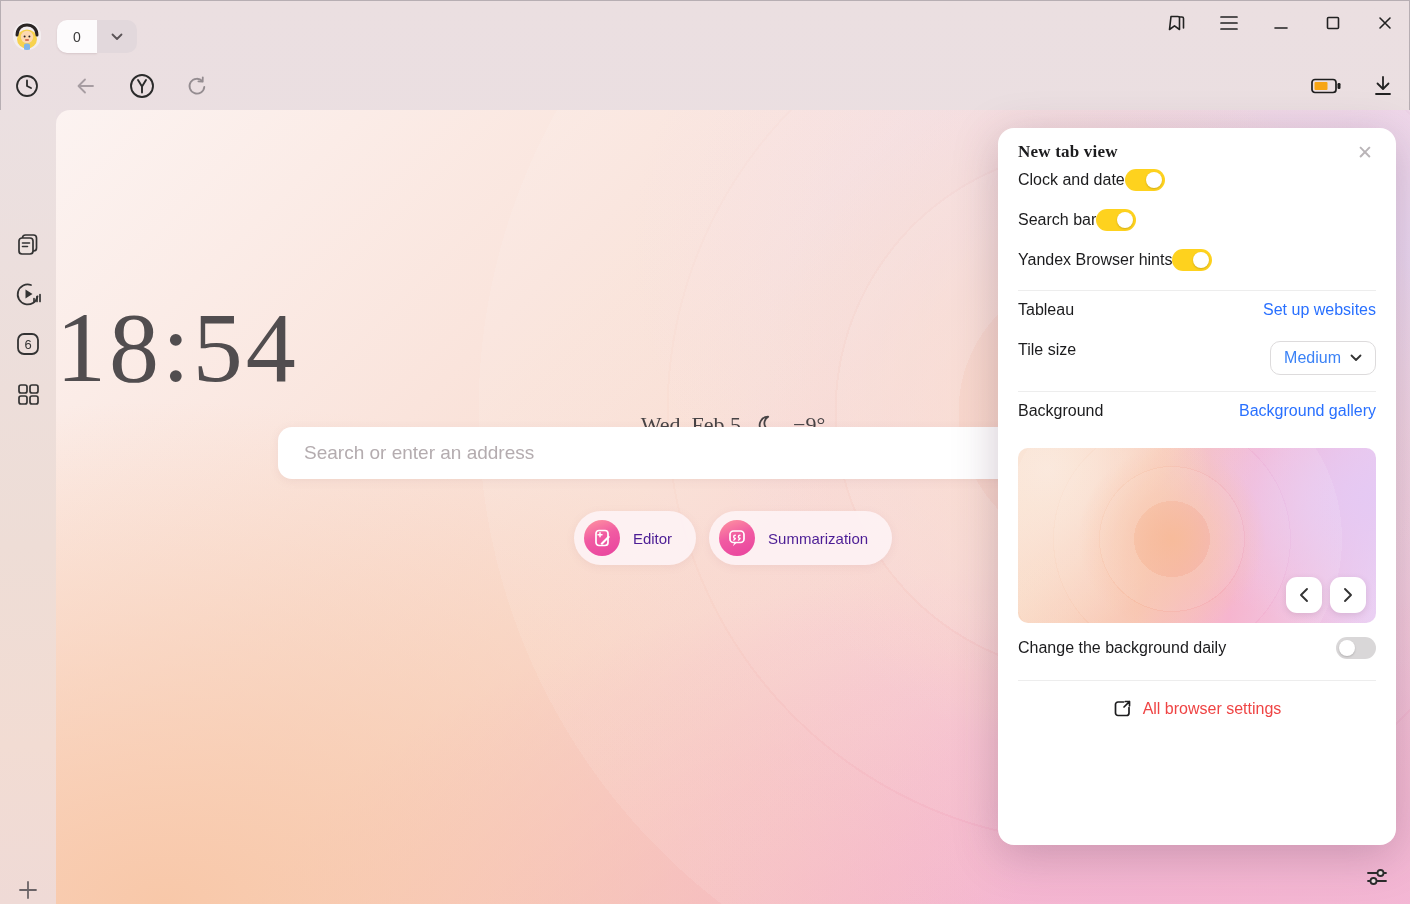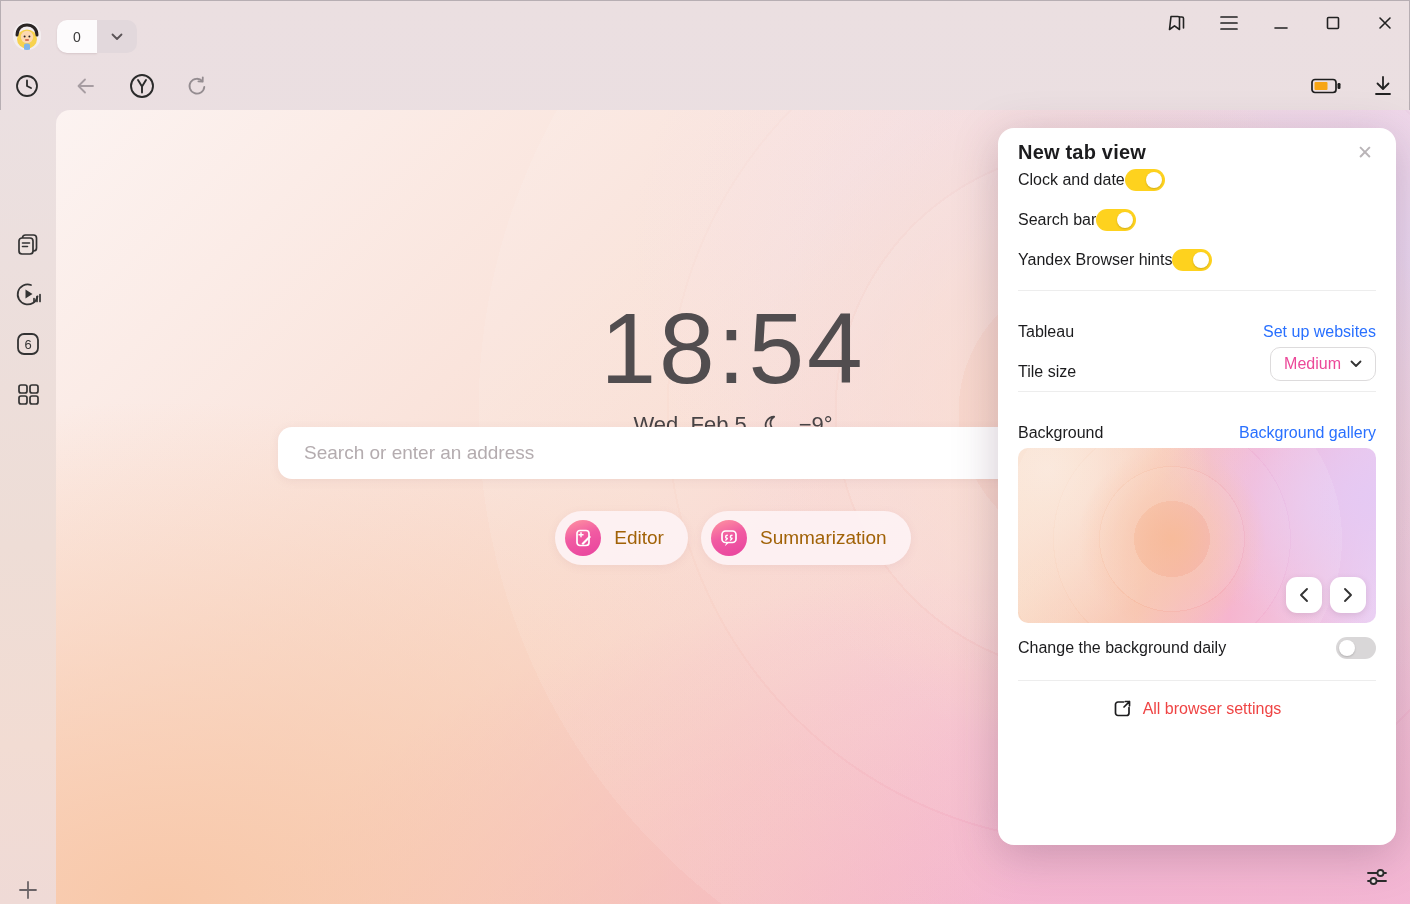--- a/index.html
+++ b/index.html
@@ -31,54 +31,54 @@
   .main { position:absolute; left:56px; top:110px; right:0; bottom:0; border-top-left-radius:14px; overflow:hidden;
     background:
       radial-gradient(circle at 77% 38%, transparent 0 140px, rgba(255,255,255,.16) 140px 262px, transparent 262px 264px, rgba(255,255,255,.11) 264px 430px, transparent 430px 432px, rgba(255,255,255,.09) 432px 620px, transparent 620px),
       radial-gradient(circle at 77% 38%, #fbd9c4 0%, rgba(251,217,196,0) 30%),
       radial-gradient(115% 115% at 8% 100%, #f8c8a9 0%, rgba(248,200,169,0) 55%),
       radial-gradient(120% 100% at 78% 112%, #f3a9cd 0%, rgba(243,169,205,0) 55%),
       radial-gradient(110% 120% at 103% 18%, #e9d4f1 0%, rgba(233,212,241,0) 55%),
       linear-gradient(135deg, #fcf3f1 0%, #f9ddd2 45%, #f6c5c8 75%, #f2b9d4 100%);
   }
 
-  .clock-wrap { position:absolute; left:0; right:0; top:188px; text-align:center; color:#4e4a4c; }
+  .clock-wrap { position:absolute; left:0; right:0; top:188px; text-align:left; color:#4e4a4c;font-family:Liberation Serif, serif; }
   .clock-time { font-size:100px; line-height:1; font-weight:300; letter-spacing:3px; color:#514d4f; }
   .clock-sub { margin-top:14px; display:flex; align-items:center; justify-content:center; gap:14px; font-size:22px; color:#474345; }
 
   .center-search { position:absolute; left:222px; top:317px; width:902px; height:52px; background:#fff; border-radius:14px; box-shadow:0 2px 10px rgba(150,100,110,.10); display:flex; align-items:center; }
   .center-search input { border:none; outline:none; background:transparent; width:100%; padding:0 26px; font-size:19px; color:#3c3a3b; font-family:"Liberation Sans",sans-serif; }
   .center-search input::placeholder { color:#b4acaf; }
 
   .pills { position:absolute; left:0; right:0; top:401px; display:flex; justify-content:center; gap:13px; }
   .pill { height:54px; border-radius:27px; background:rgba(253,241,243,.95); display:flex; align-items:center; padding:0 24px 0 10px; gap:13px; box-shadow:0 2px 8px rgba(170,110,130,.10); }
   .pill-icon { width:36px; height:36px; border-radius:50%; background:linear-gradient(160deg,#ff96a0 0%,#f15ba2 45%,#e8429e 100%); display:flex; align-items:center; justify-content:center; }
-  .pill-label { font-size:19px; color:#a16207;text-align:center; }
+  .pill-label { font-size:15px; color:#4c1d95;text-align:center; }
 
   .tune-btn { position:absolute; right:18px; bottom:12px; width:30px; height:30px; display:flex; align-items:center; justify-content:center; }
 
   
   .panel { position:absolute; left:998px; top:128px; width:398px; height:717px; background:#fff; border-radius:16px; box-shadow:0 10px 45px rgba(90,55,85,.28); padding:0 20px; color:#1c1c1e; }
   .panel-title-row { display:flex; align-items:center; justify-content:space-between; padding-top:16px; height:32px; }
-  .panel-title { font-size:20px; font-weight:700; letter-spacing:.2px; }
+  .panel-title { font-size:17px; font-weight:700; letter-spacing:.2px;font-family:Liberation Serif, serif; }
   .close-x { width:22px; height:22px; display:flex; align-items:center; justify-content:center; color:#b9b4b7; font-size:19px; cursor:default; }
   .toggle-row { height:40px; display:flex; align-items:center; justify-content:flex-start; }
   .toggle-row:first-of-type { margin-top:3px; }
   .row-label { font-size:16px; }
   .toggle { width:40px; height:22px; border-radius:11px; position:relative; flex:0 0 auto; }
   .toggle .knob { position:absolute; top:3px; width:16px; height:16px; border-radius:50%; background:#fff; box-shadow:0 1px 2px rgba(0,0,0,.18); }
   .toggle.on { background:#fed21e; }
   .toggle.on .knob { right:3px; }
   .toggle.off { background:#d9d7d8; }
   .toggle.off .knob { left:3px; }
   .divider { height:1px; background:#ededed; margin:10px 0 0 0; }
-  .link-row { height:40px; display:flex; align-items:flex-end; justify-content:space-between; }
+  .link-row { height:40px; display:flex; align-items:flex-start; justify-content:space-between; }
   .link-row.first { margin-top:10px; }
   .blue-link { color:#2970ff; font-size:16px; text-decoration:none; }
-  .select-btn { height:34px; border:1px solid #dddbdc; border-radius:10px; background:#fff; display:flex; align-items:center; gap:9px; padding:0 13px; font-size:16px; color:#ec4899; }
+  .select-btn { height:34px; border:1px solid #dddbdc; border-radius:10px; background:#fff; display:flex; align-items:center; gap:9px; padding:0 13px; font-size:16px; color:#3b82f6; }
   .preview { position:relative; margin-top:6px; width:358px; height:175px; border-radius:10px; overflow:hidden;
     background:
       radial-gradient(circle at 43% 52%, transparent 0 38px, rgba(255,255,255,.16) 38px 72px, transparent 72px 73px, rgba(255,255,255,.12) 73px 118px, transparent 118px 119px, rgba(255,255,255,.10) 119px 170px, transparent 170px),
       radial-gradient(circle at 43% 52%, #f7bb9b 0%, rgba(247,187,155,0) 42%),
       radial-gradient(circle at 8% 12%, #fae6d9 0%, rgba(250,230,217,0) 45%),
       radial-gradient(110% 130% at 102% 28%, #e5c9f4 0%, rgba(229,201,244,0) 60%),
       linear-gradient(100deg, #f9dcc6 0%, #f7c0ab 38%, #f5abc8 62%, #ebd2f4 100%);
   }
   .preview-nav { position:absolute; right:10px; bottom:10px; display:flex; gap:8px; }
   .nav-btn { width:36px; height:36px; border-radius:11px; background:#fff; display:flex; align-items:center; justify-content:center; box-shadow:0 2px 6px rgba(120,80,110,.18); font-size:16px; color:#333; }

